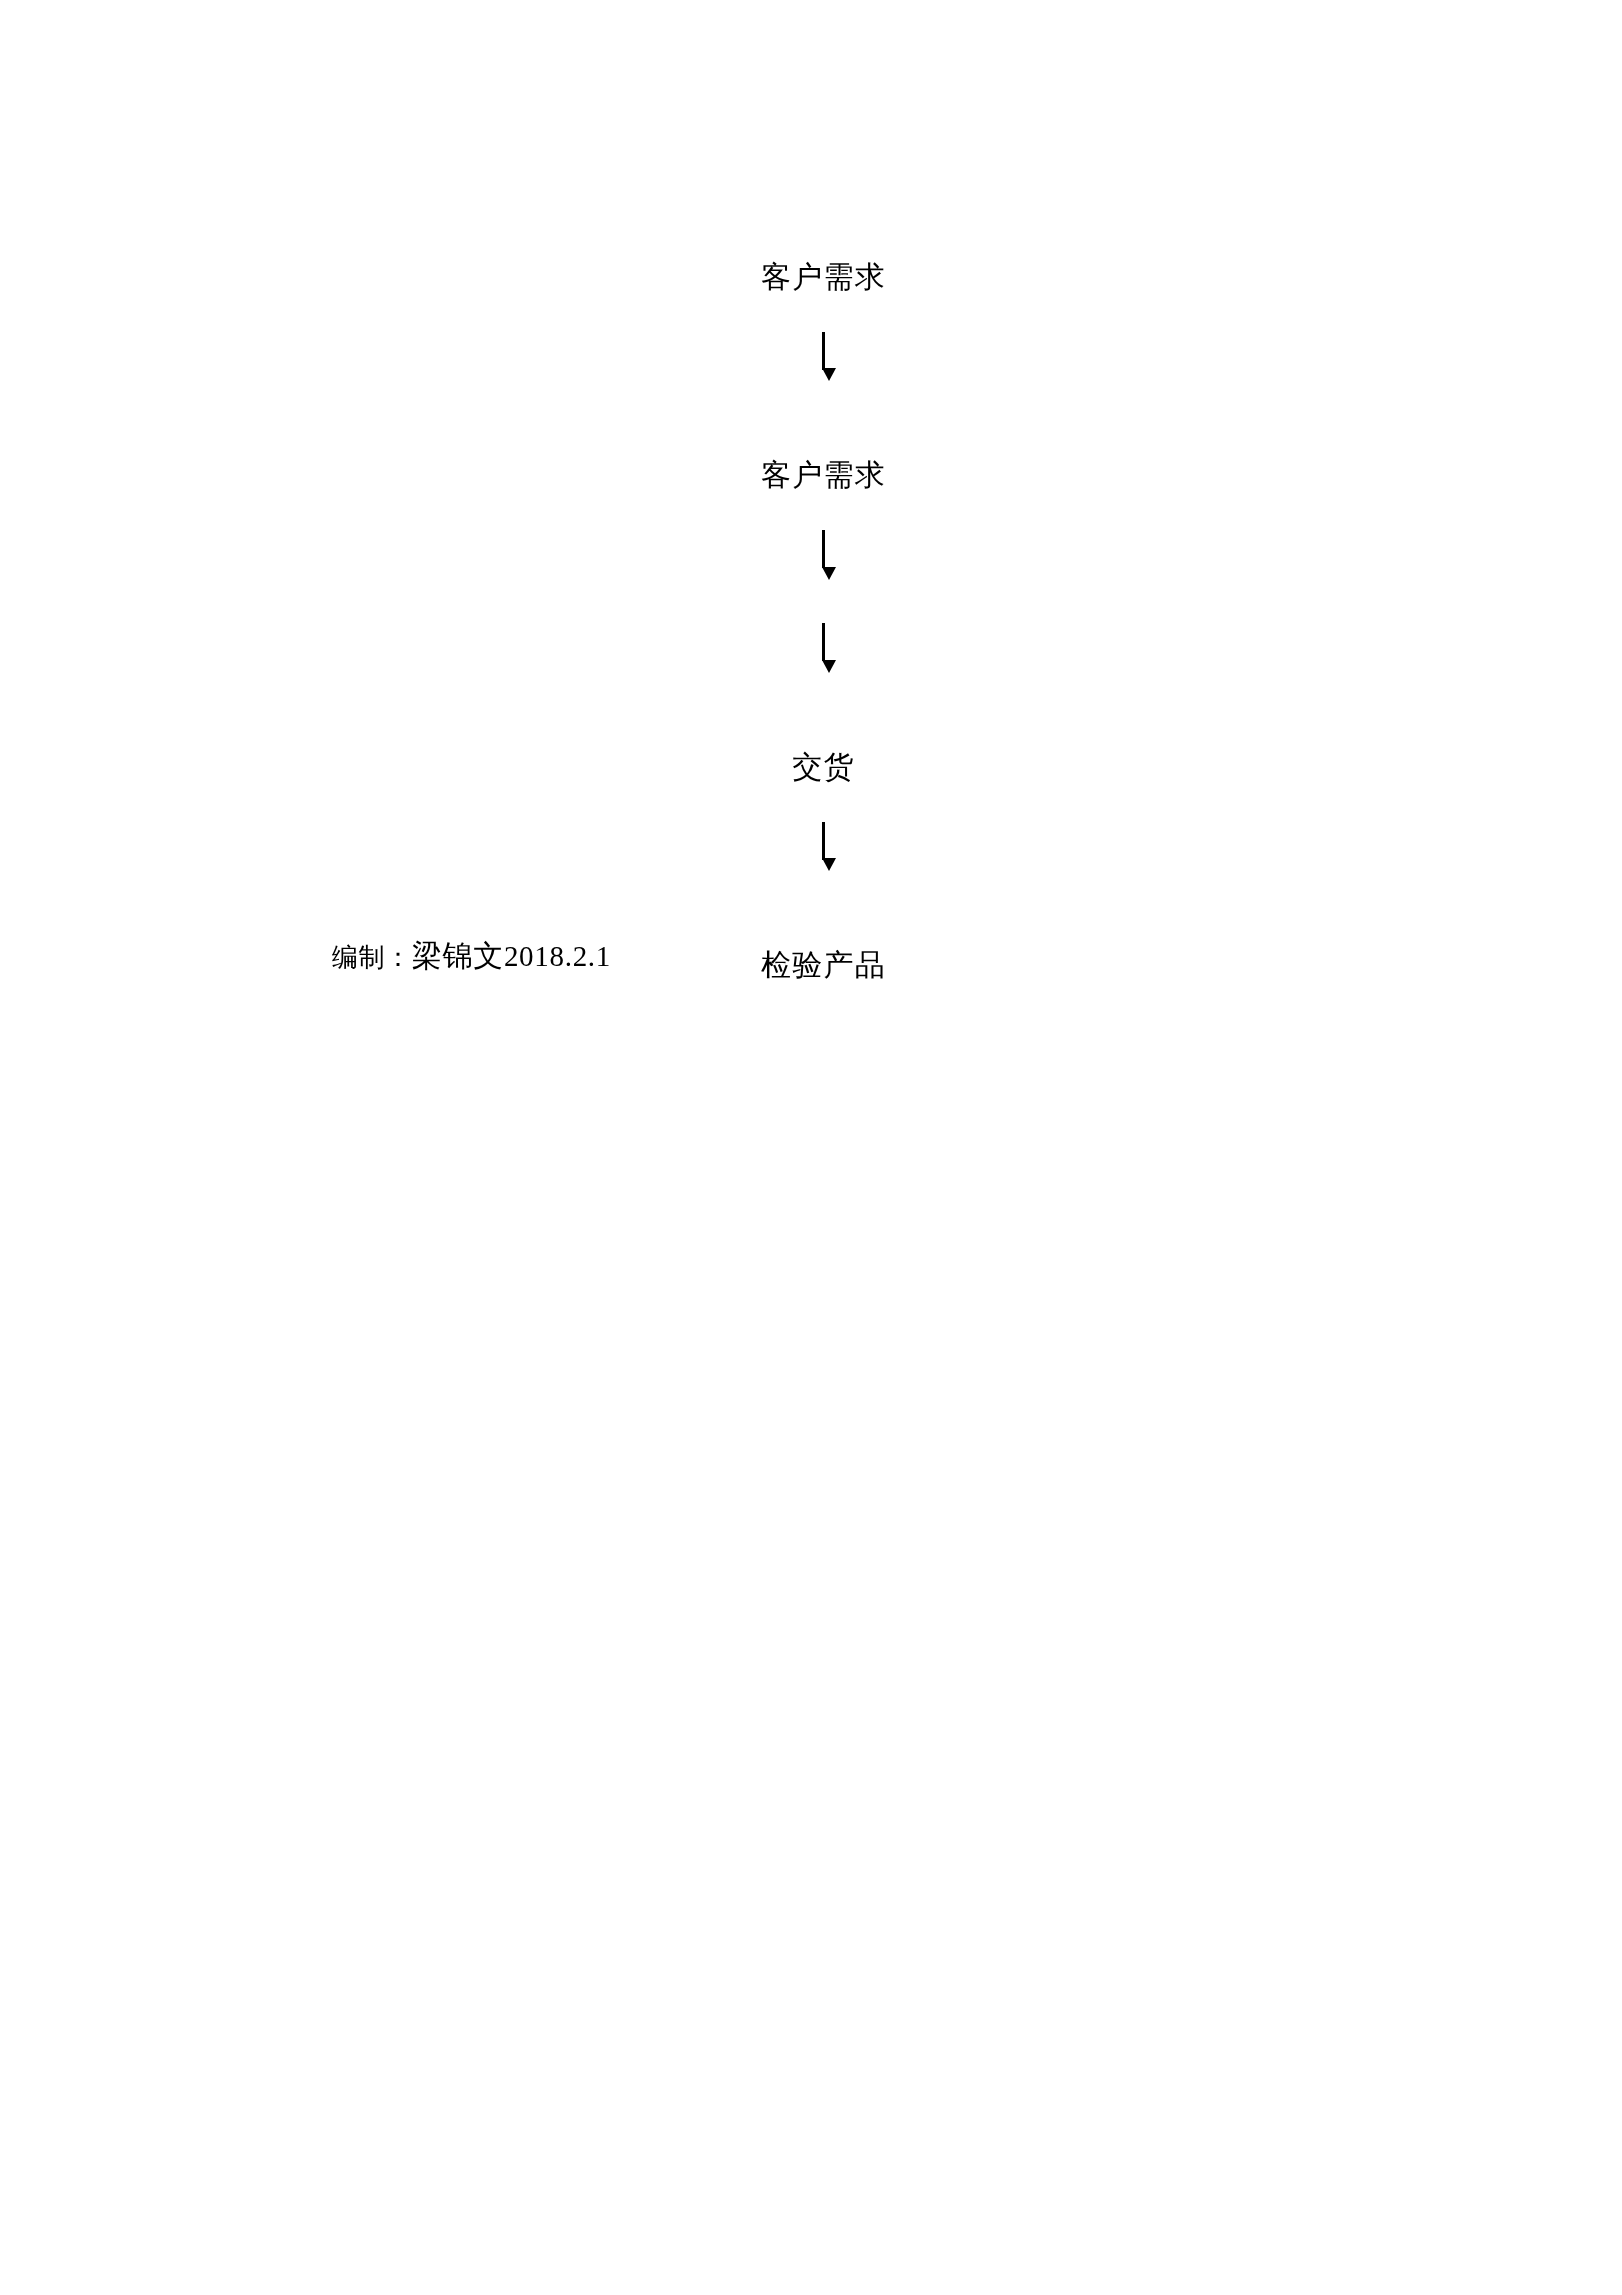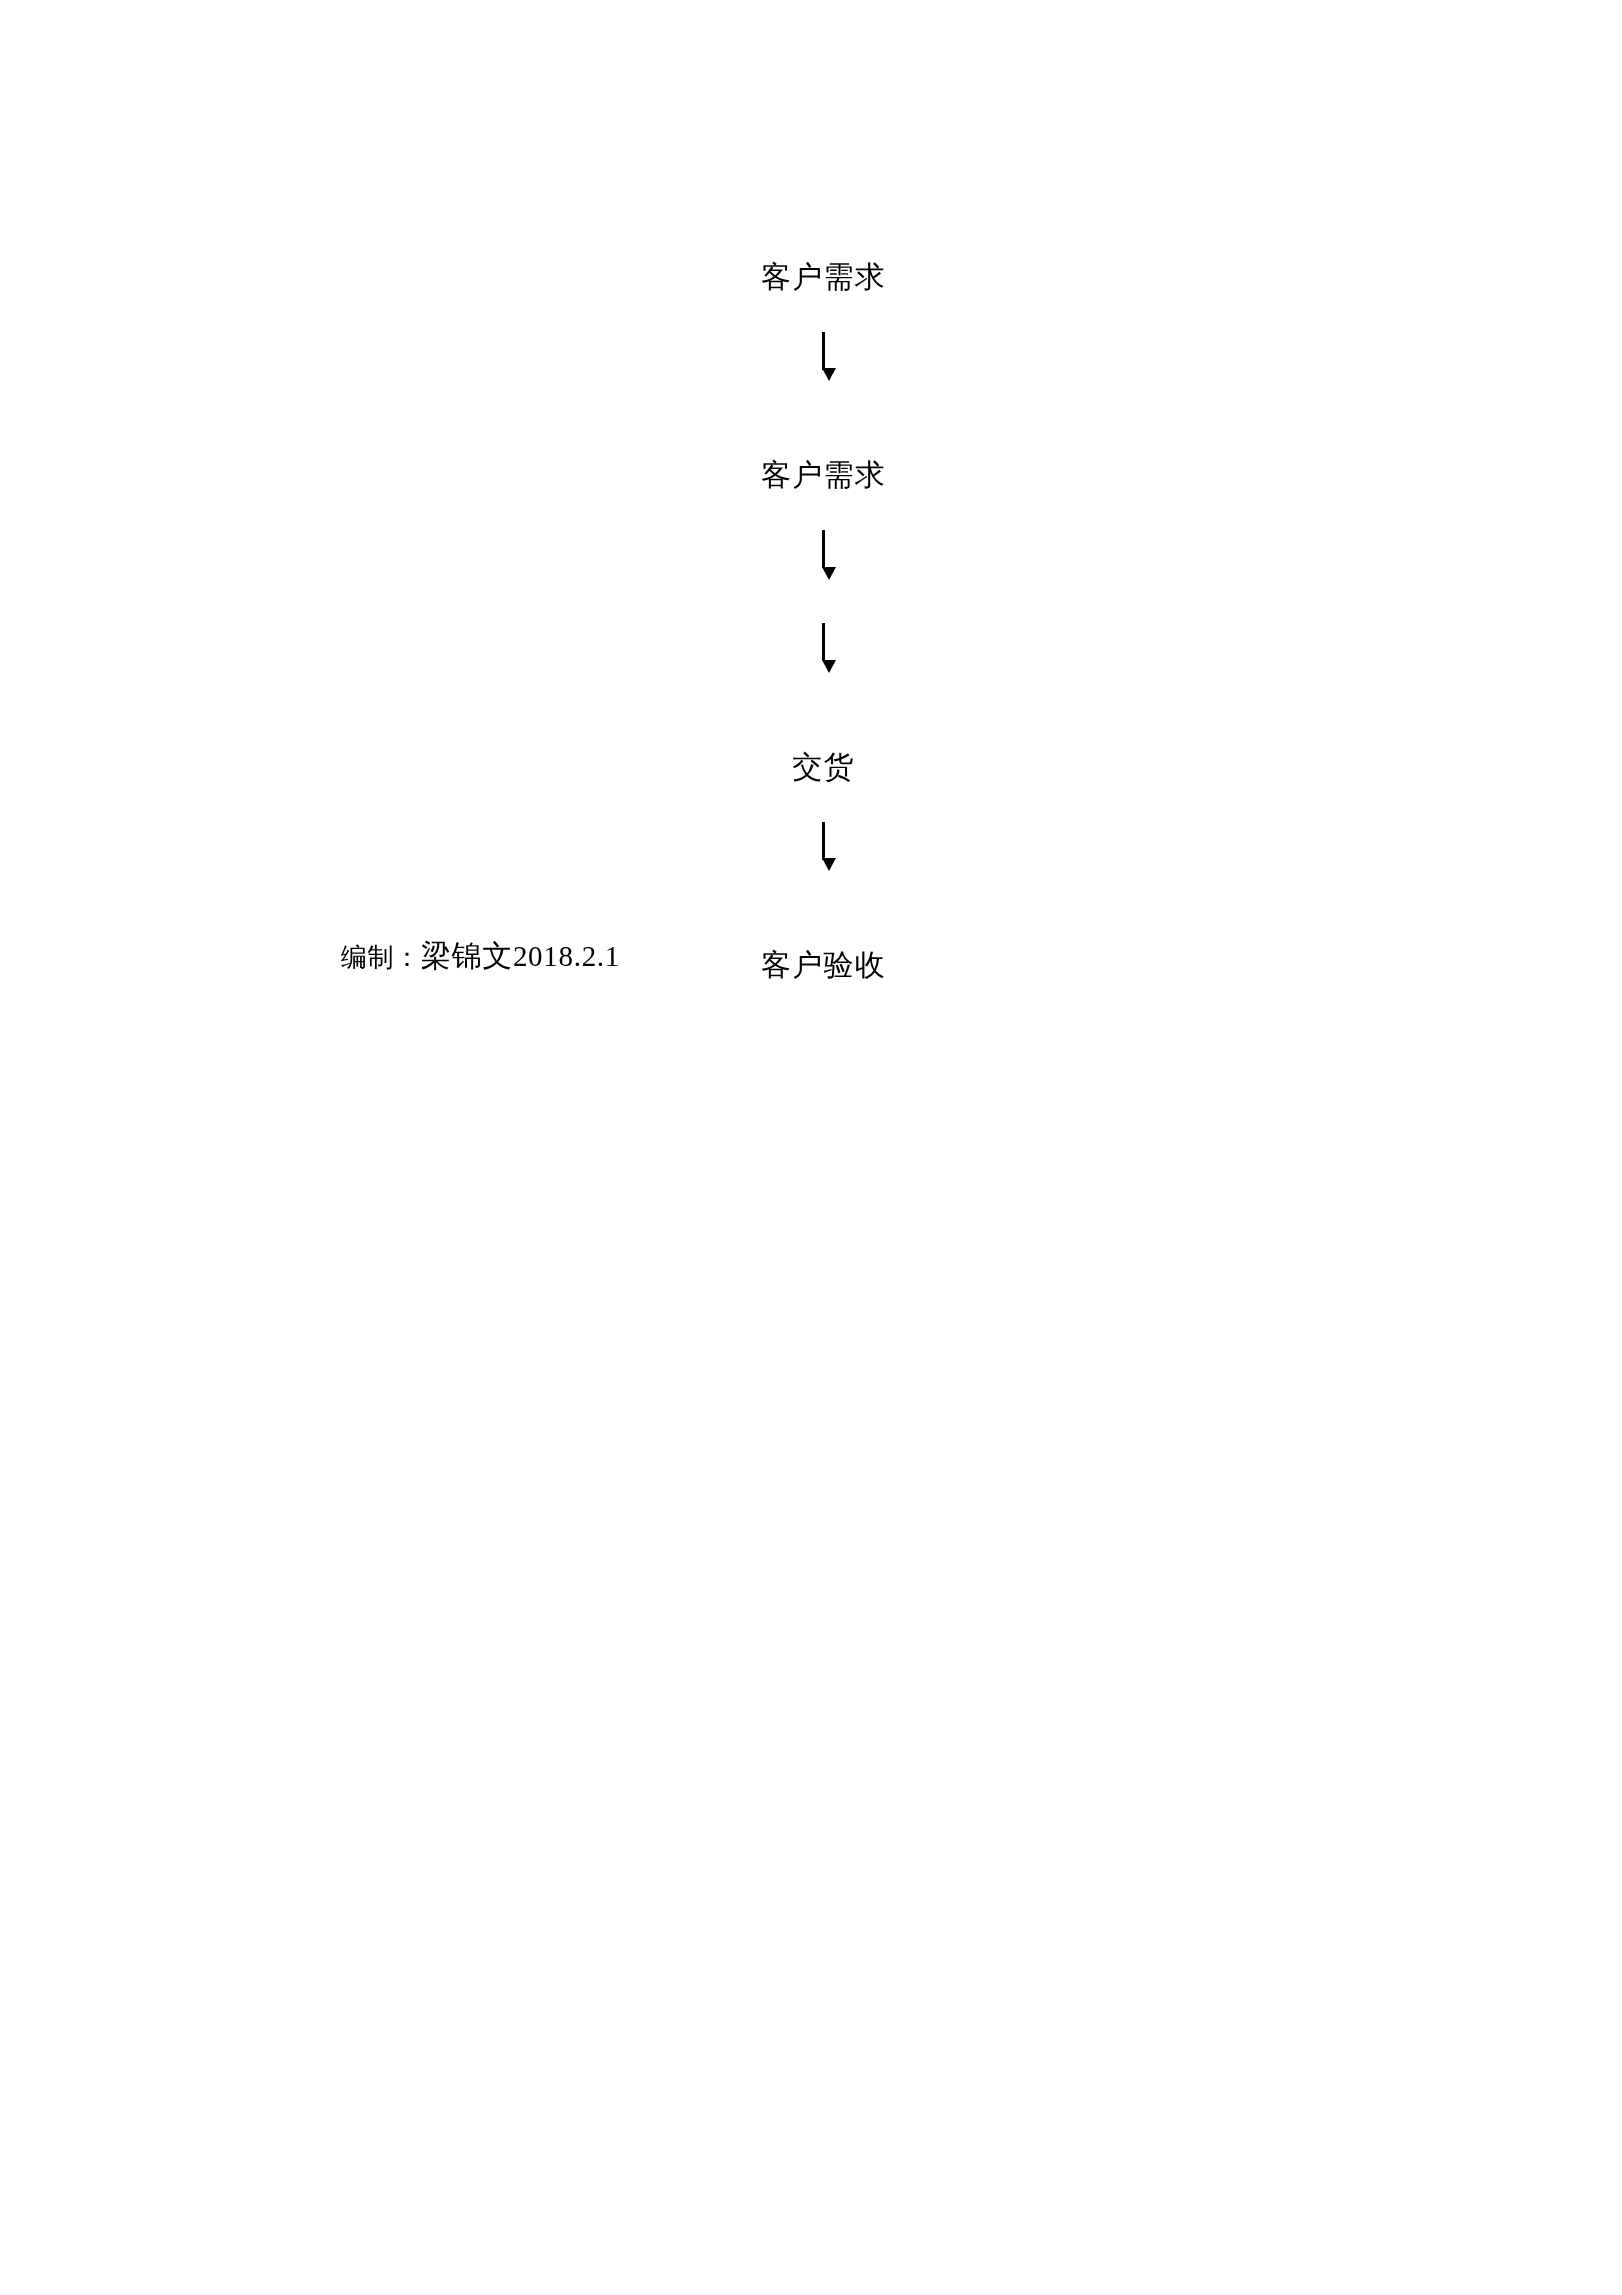--- a/index.html
+++ b/index.html
@@ -72,21 +72,21 @@
 
   .arrow.a1 .shaft { height: 38px; }
   .arrow.a2 .shaft { height: 38px; }
   .arrow.a3 .shaft { height: 38px; }
   .arrow.a4 .shaft { height: 38px; }
 
   
   .signatures {
     position: absolute;
     top: 903px;
-    left: 12px;
+    left: 3px;
     width: 1490px;
     height: 46px;
   }
   .sig {
     position: absolute;
     font-size: 29px;
     letter-spacing: 0.7px;
     white-space: pre;
   }
   .sig-left  { left: 281px; }
@@ -137,21 +137,21 @@
     <div class="node">
       <span>交货</span>
     </div>
 
     <div class="arrow a4">
       <div class="shaft"></div>
       <div class="head"></div>
     </div>
 
     <div class="node">
-      <span>客户验收</span>
+      <span>检验产品</span>
     </div>
 
   </div>
 
   <div class="signatures">
 
     <div class="sig sig-left">
       <span class="label">编制：</span><span class="name">梁锦文</span><span class="date">2018.2.1</span>
     </div>
 

